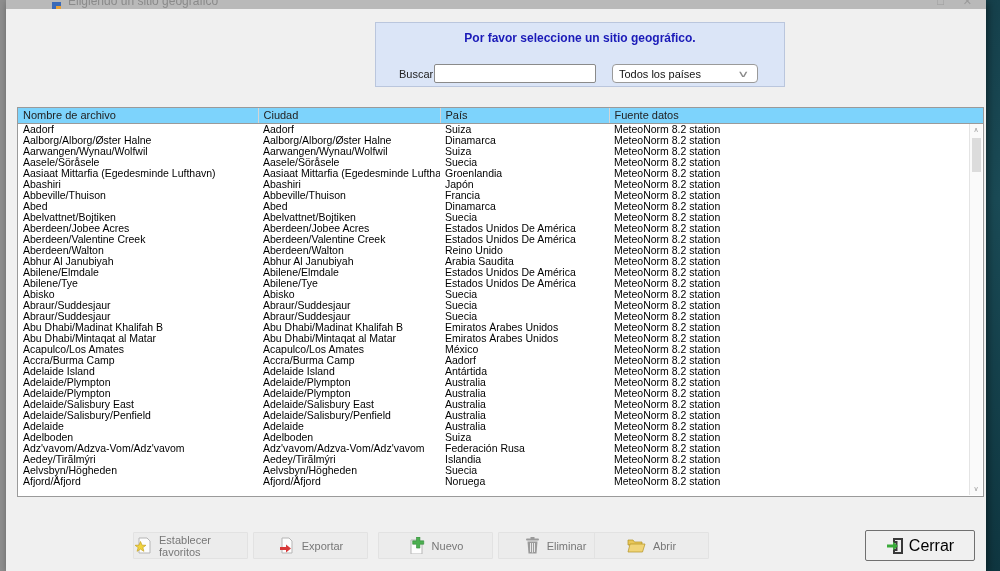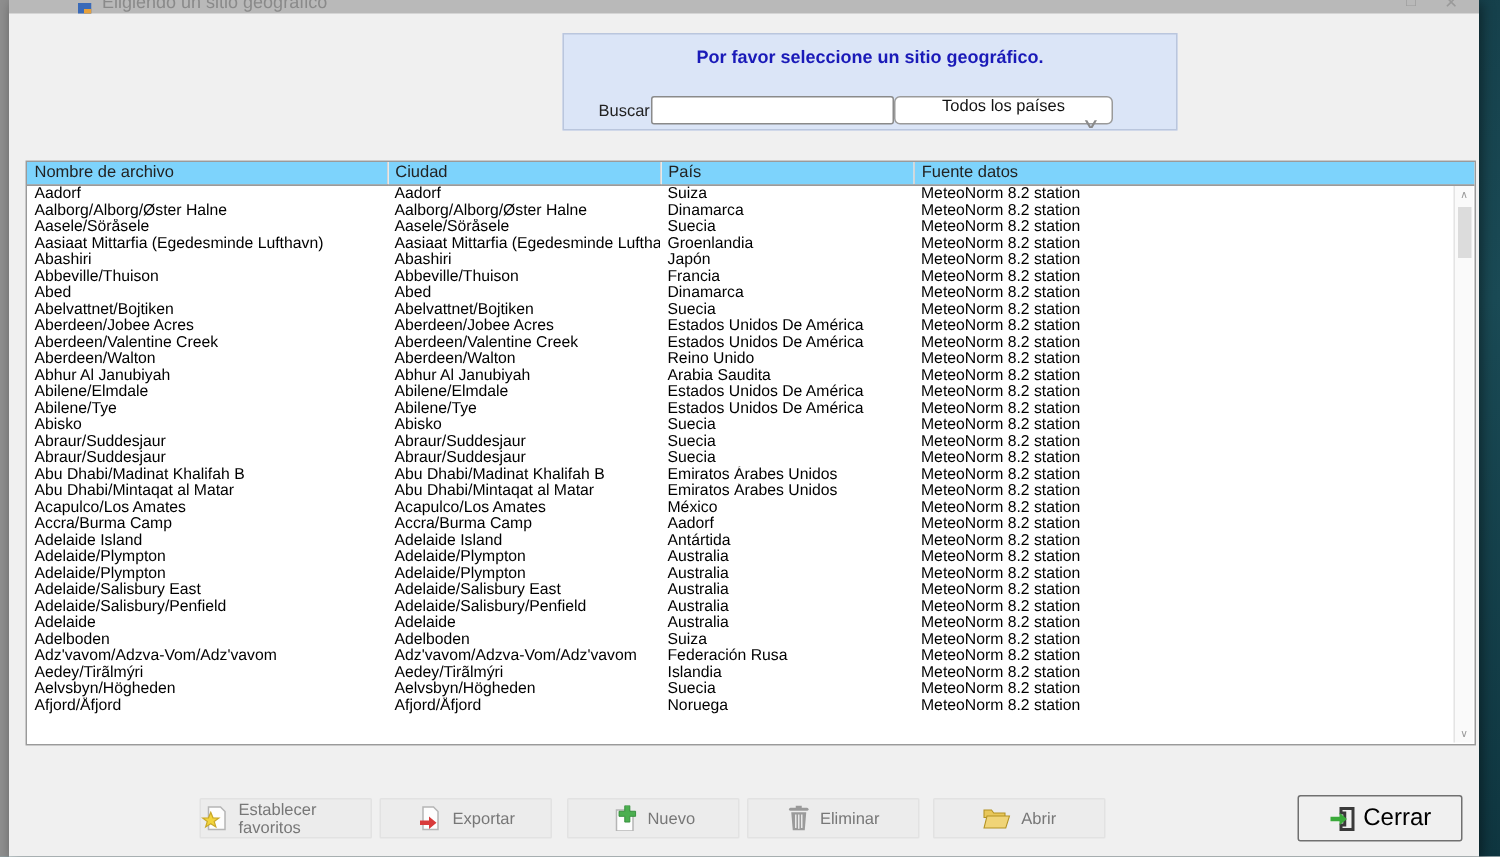--- a/index.html
+++ b/index.html
@@ -32,23 +32,23 @@
   .instruction {
     text-align:center; padding-top:8px; font-size:12px; font-weight:bold; color:#1a1ab8;
   }
   .search-label { position:absolute; left:23px; top:45px; font-size:11px; color:#222; }
   .search-input {
     position:absolute; left:58px; top:41px; width:162px; height:19px;
     border:1px solid #8a8a8a; border-radius:2px; background:#fff;
     font-family:"Liberation Sans",sans-serif; font-size:11px; padding:0 4px; outline:none;
   }
   .country-select {
-    position:absolute; left:220px; top:41px; width:146px; height:19px;
+    position:absolute; left:236px; top:41px; width:146px; height:19px;
     border:1px solid #9a9a9a; border-radius:4px; background:#fff;
-    font-size:11px; color:#111; display:flex; align-items:center; padding:0 6px; cursor:default;flex-direction:column;
+    font-size:11px; color:#111; display:flex; align-items:center; padding:0 6px; cursor:default;
   }
   .country-select .chev { margin-left:auto; color:#8a8a8a; font-size:9px; transform:scaleX(1.9); margin-right:4px; }
 
   .site-table {
     position:absolute; left:11px; top:107px; width:967px; height:390px;
     background:#fff; border:1px solid #9a9a9a; overflow:hidden;
   }
   table { border-collapse:collapse; table-layout:fixed; width:100%; }
   col.c1{width:240px;} col.c2{width:182px;} col.c3{width:169px;} col.c4{width:auto;}
   thead th {
@@ -70,21 +70,21 @@
   .vscroll .arr.up { top:2px; }
   .vscroll .arr.down { bottom:2px; }
   .vscroll .thumb { position:absolute; left:2px; top:14px; width:9px; height:34px; background:#dcdcdc; }
 
   .footer-btn {
     position:absolute; top:532px; width:115px; height:27px;
     background:#ececec; border:1px solid #e2e2e2; border-radius:1px;
     display:flex; align-items:center; justify-content:center; gap:7px;
     font-size:11px; color:#777; cursor:default;
   }
-  .fb1{left:127px;} .fb2{left:247px;} .fb3{left:372px;} .fb4{left:492px;} .fb5{left:616px;}
+  .fb1{left:127px;} .fb2{left:247px;} .fb3{left:372px;} .fb4{left:492px;} .fb5{left:588px;}
   .close-btn {
     position:absolute; left:859px; top:530px; width:110px; height:31px;
     background:#f0f0f0; border:1px solid #707070; border-radius:2px;
     display:flex; align-items:center; justify-content:center; gap:4px;
     font-size:16px; color:#000; cursor:default;
   }
   .icon { display:inline-block; line-height:0; }
 </style>
 </head>
 <body>
@@ -138,20 +138,26 @@
             <td>Suiza</td>
             <td>MeteoNorm 8.2 station</td>
           </tr>
           <tr>
             <td>Aalborg/Alborg/Øster Halne</td>
             <td>Aalborg/Alborg/Øster Halne</td>
             <td>Dinamarca</td>
             <td>MeteoNorm 8.2 station</td>
           </tr>
           <tr>
+            <td>Aarwangen/Wynau/Wolfwil</td>
+            <td>Aarwangen/Wynau/Wolfwil</td>
+            <td>Suiza</td>
+            <td>MeteoNorm 8.2 station</td>
+          </tr>
+          <tr>
             <td>Aasele/Söråsele</td>
             <td>Aasele/Söråsele</td>
             <td>Suecia</td>
             <td>MeteoNorm 8.2 station</td>
           </tr>
           <tr>
             <td>Aasiaat Mittarfia (Egedesminde Lufthavn)</td>
             <td>Aasiaat Mittarfia (Egedesminde Lufthavn)</td>
             <td>Groenlandia</td>
             <td>MeteoNorm 8.2 station</td>

